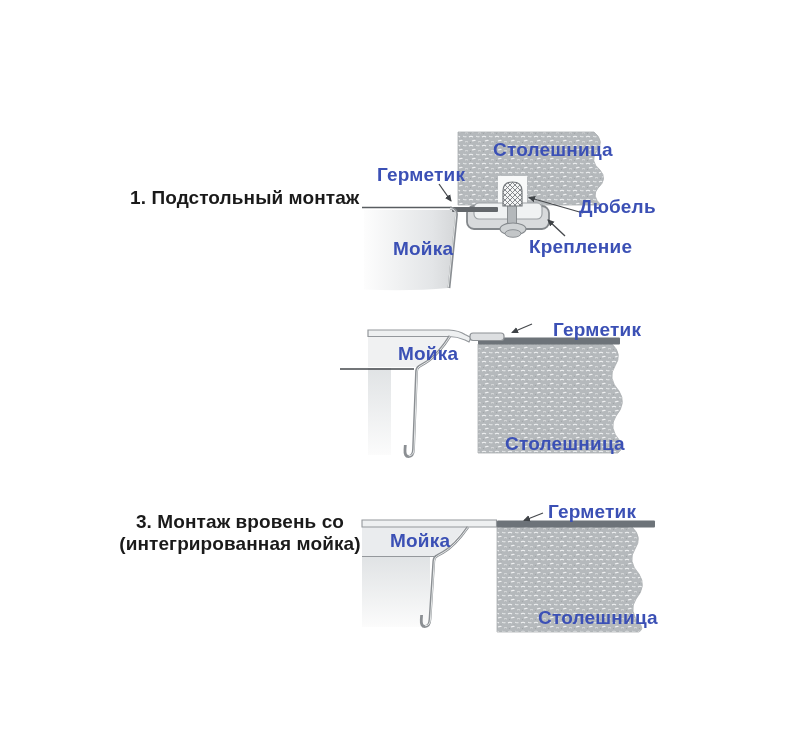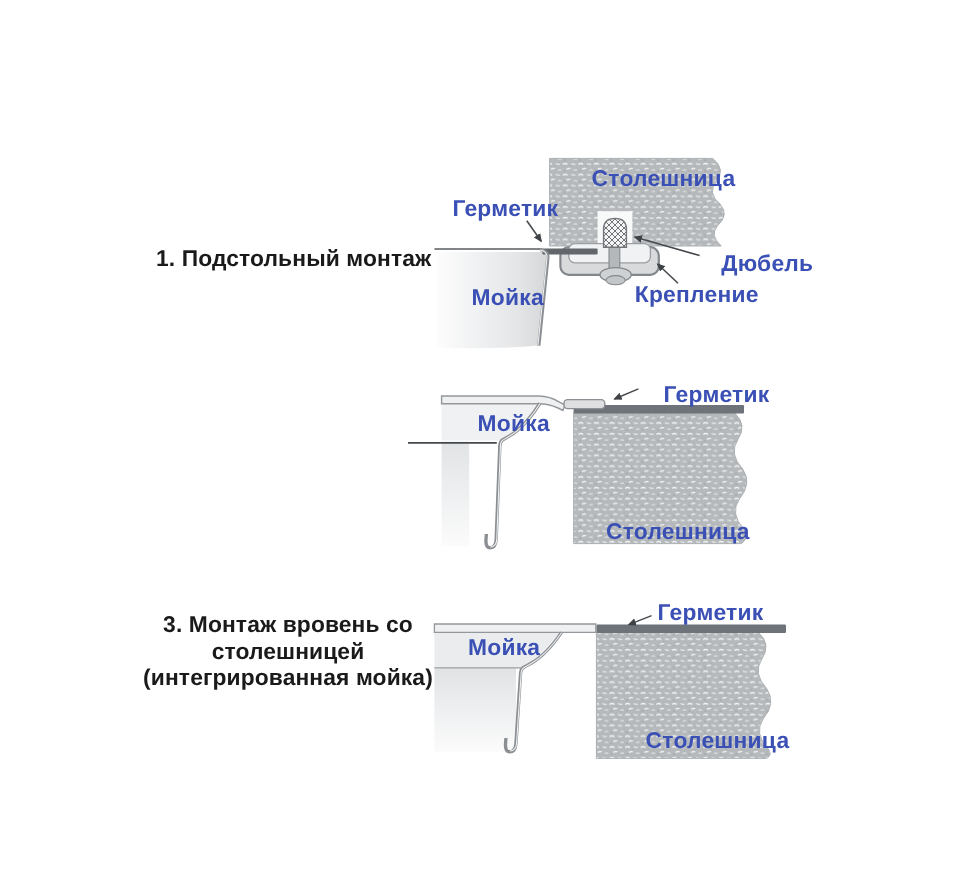--- a/index.html
+++ b/index.html
@@ -98,33 +98,32 @@
       <rect x="362" y="557" width="68" height="70" fill="url(#fadeV)" opacity="0.9"></rect>
       <path d="M362,520 H496.5 V527 H362 Z" fill="#eef0f1" stroke="#94989c" stroke-width="1.1"></path>
       <path d="M362,556.5 H434" stroke="#94989c" stroke-width="1.1" fill="none"></path>
       <path d="M468,527 C461,537 452,547.5 443,552.5 L437.5,555.5 Q434,557 433.8,561 L430,619 Q429.6,626.5 424.8,626.5 Q420.8,626.5 421.3,619.5 L421.6,615" fill="none" stroke="#8b8f93" stroke-width="2.8"></path>
       <path d="M468,527.3 C461,537.3 452,547.7 443,552.7 L437.5,555.8 Q434.5,557.2 434.3,561 L430.5,619 Q430.2,625.8 424.9,625.8" fill="none" stroke="#eef0f1" stroke-width="0.9"></path>
       <path d="M543,513 L524,520.5" stroke="#46494d" stroke-width="1.2" fill="none" marker-end="url(#ah)"></path>
     </g>
   </svg>
 
 
-  <div class="slab" style="left:130px;top:187px;margin-top:19px;">1. Подстольный монтаж</div>
+  <div class="slab" style="left:130px;top:187px;">1. Подстольный монтаж</div>
   <span class="blab" style="left:493px;top:139px;">Столешница</span>
   <span class="blab" style="left:377px;top:164px;">Герметик</span>
-  <span class="blab" style="left:579px;top:210px;margin-left:22px;">Дюбель</span>
+  <span class="blab" style="left:579px;top:196px;">Дюбель</span>
   <span class="blab" style="left:529px;top:236px;">Крепление</span>
   <span class="blab" style="left:393px;top:238px;">Мойка</span>
 
   <span class="blab" style="left:398px;top:343px;">Мойка</span>
   <span class="blab" style="left:553px;top:319px;">Герметик</span>
   <span class="blab" style="left:505px;top:433px;">Столешница</span>
 
   <div class="slab-block" style="left:118px;top:511px;width:244px;">
     <div>3. Монтаж вровень со</div>
-    <div>столешницей</div>
     <div>(интегрированная мойка)</div>
   </div>
   <span class="blab" style="left:390px;top:530px;">Мойка</span>
   <span class="blab" style="left:548px;top:501px;">Герметик</span>
   <span class="blab" style="left:538px;top:607px;">Столешница</span>
 
 </div>
 
 </body></html>

